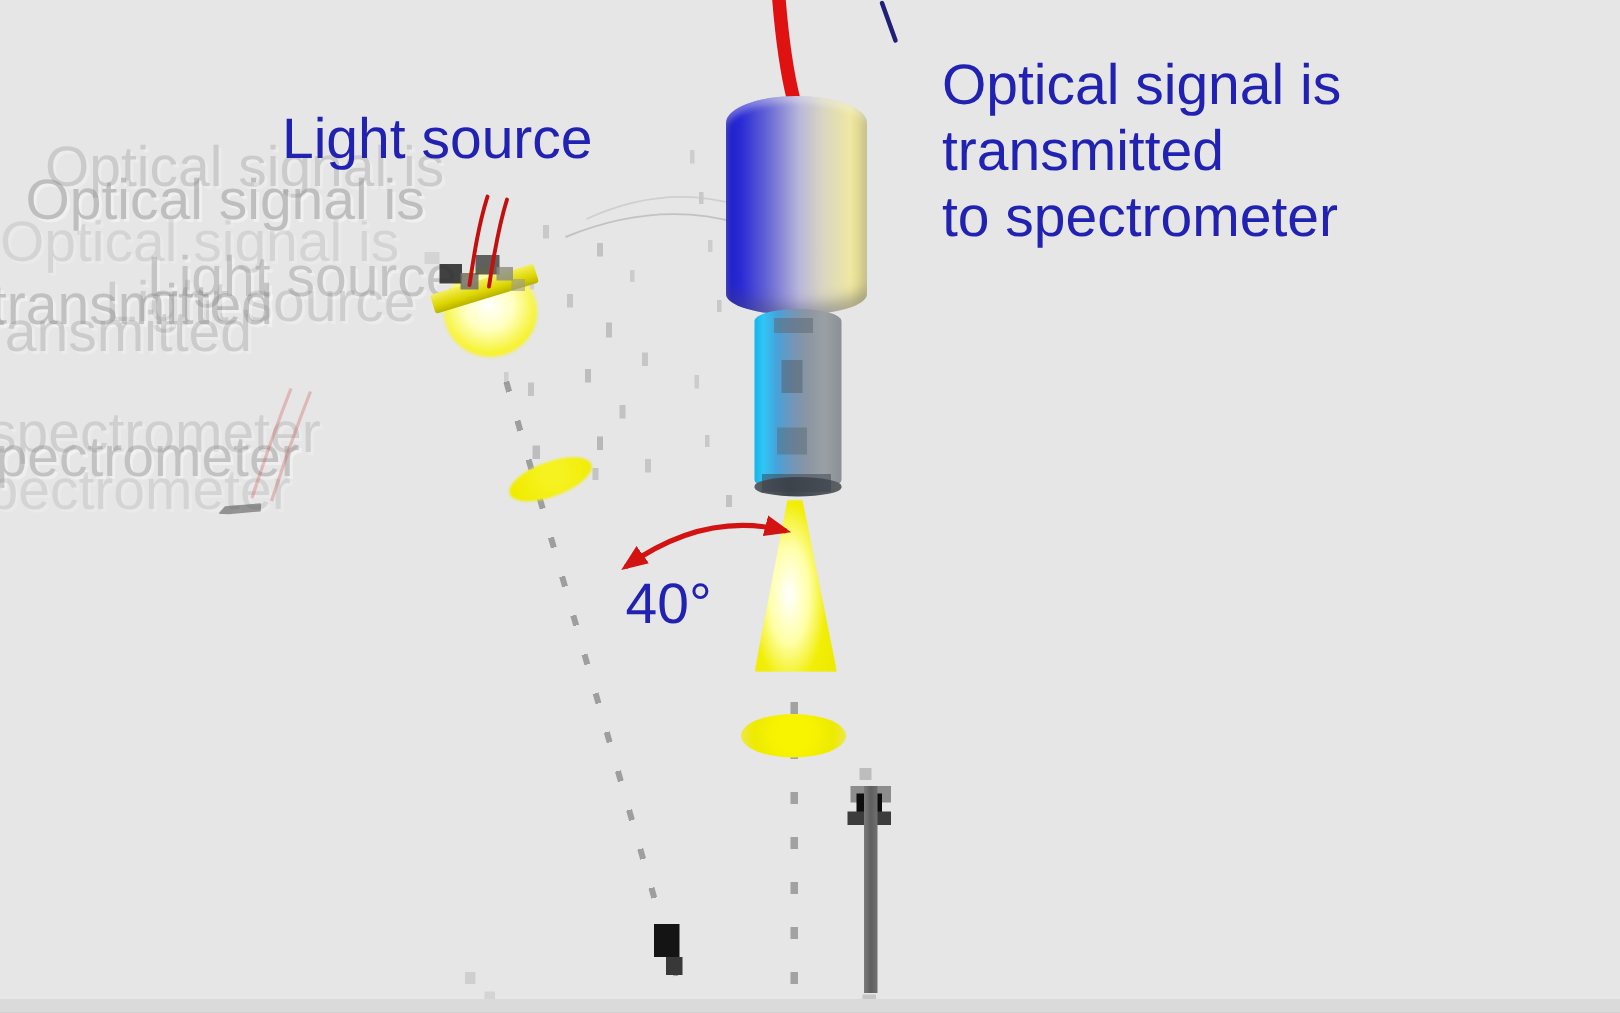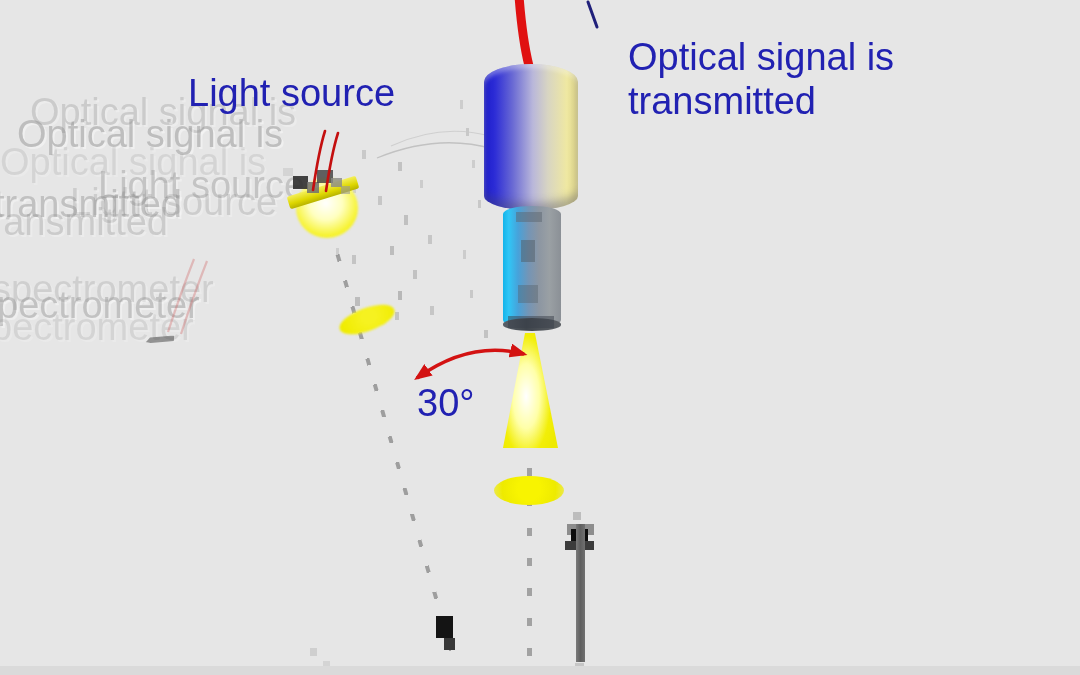--- a/index.html
+++ b/index.html
@@ -179,17 +179,18 @@
       </marker>
     </defs>
     <path d="M417,378 Q470,340 524,354" stroke="#d31212" stroke-width="3.4" fill="none" marker-start="url(#ah)" marker-end="url(#ah)"></path>
     <path d="M588,2 L597,27" stroke="#20207a" stroke-width="3" stroke-linecap="round"></path>
   </svg>
 
   <div class="label abs" style="left:188px;top:71px">Light source</div>
   <div class="abs" style="left:628px;top:35px">
     <div class="label">Optical signal is</div>
     <div class="label">transmitted</div>
+    <div class="label">to spectrometer</div>
   </div>
-  <div class="label abs" style="left:417px;top:381px">30°</div>
+  <div class="label abs" style="left:417px;top:381px">40°</div>
 
   <div class="bottomstrip"></div>
 </div>
 
 </body></html>

